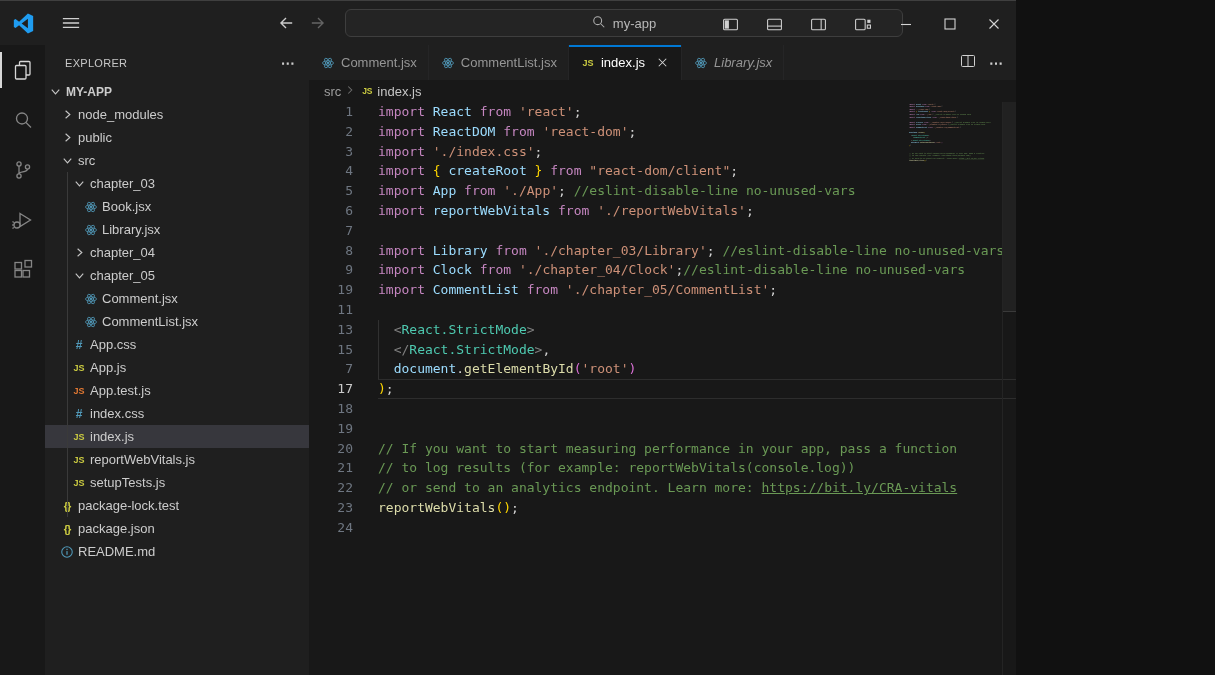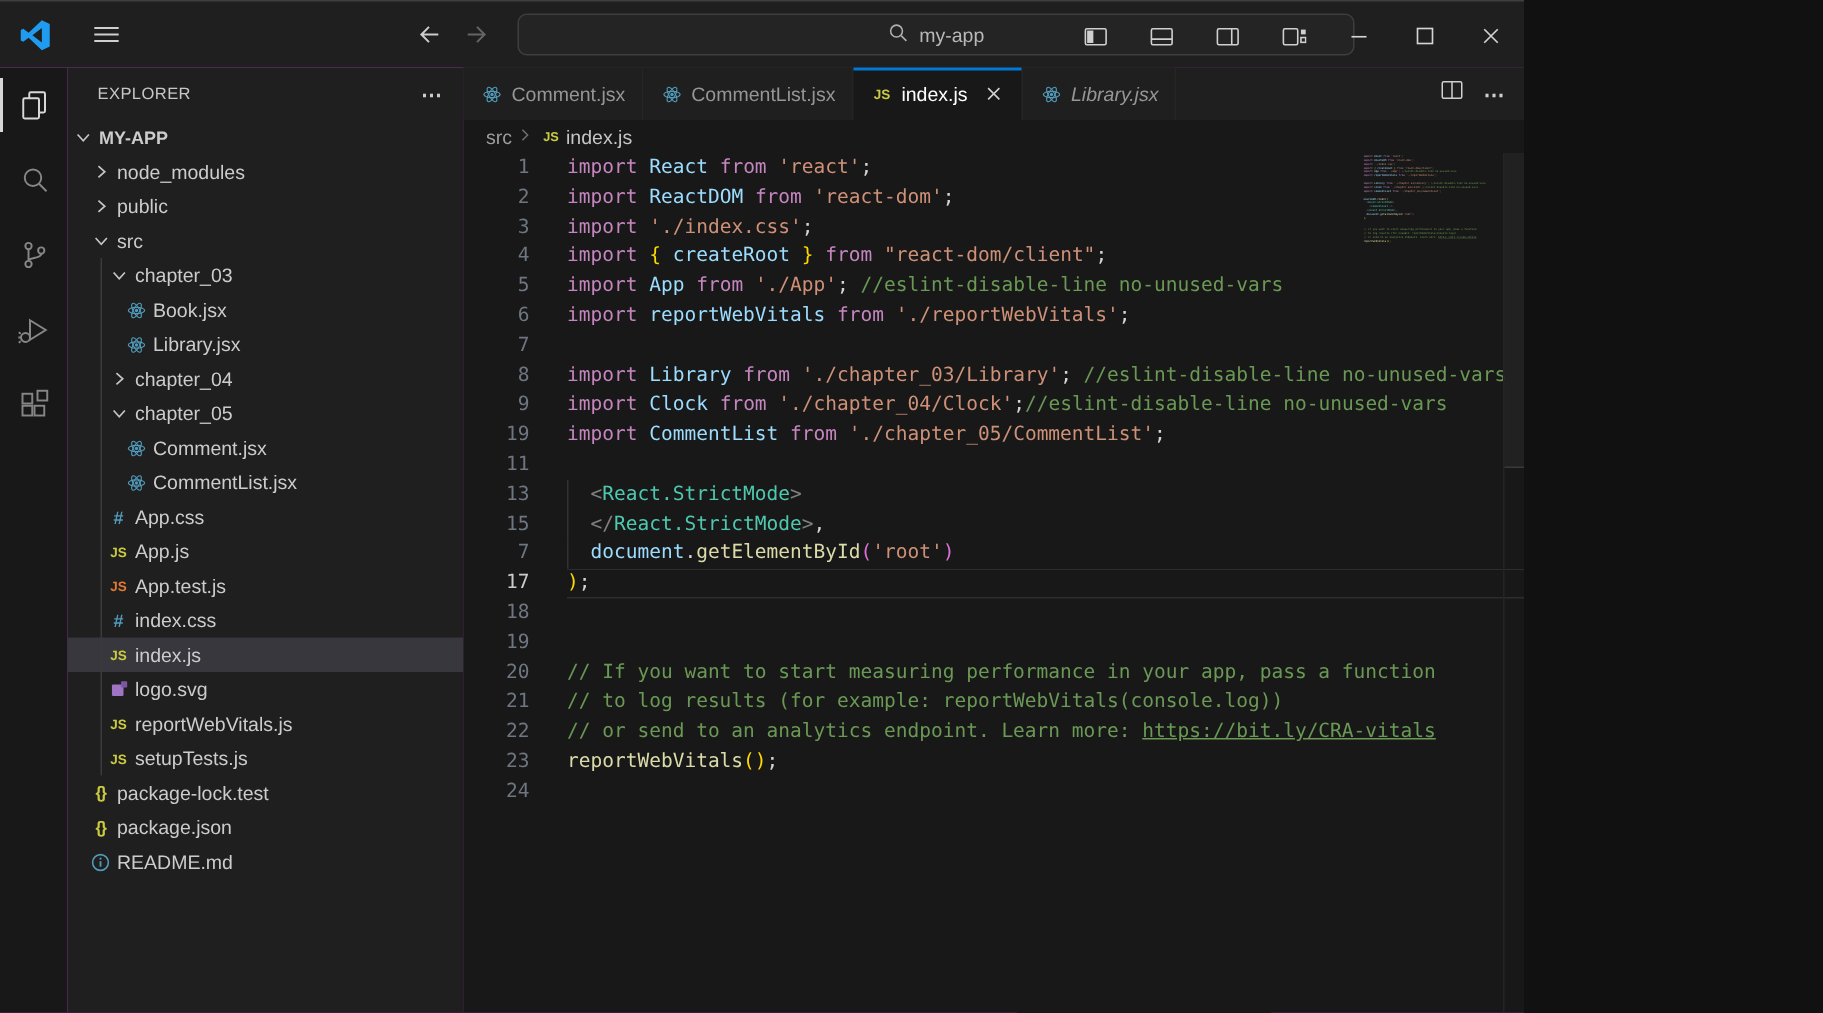--- a/index.html
+++ b/index.html
@@ -325,29 +325,20 @@
           </div>
           <div class="tree-row" style="padding-left:25px">
             <span class="fi fi-css">#</span>
             <span class="tree-label">index.css</span>
           </div>
           <div class="tree-row selected" style="padding-left:25px">
             <span class="fi fi-js">JS</span>
             <span class="tree-label">index.js</span>
           </div>
           <div class="tree-row" style="padding-left:25px">
-            <span class="fi">
-              <svg width="13" height="13" viewBox="0 0 16 16">
-                <rect x="2" y="4" width="9.5" height="9.5" rx="1" fill="#a074c4"></rect>
-                <rect x="9.5" y="1.5" width="5" height="5" rx="0.5" fill="#7e55a3"></rect>
-              </svg>
-            </span>
-            <span class="tree-label">logo.svg</span>
-          </div>
-          <div class="tree-row" style="padding-left:25px">
             <span class="fi fi-js">JS</span>
             <span class="tree-label">reportWebVitals.js</span>
           </div>
           <div class="tree-row" style="padding-left:25px">
             <span class="fi fi-js">JS</span>
             <span class="tree-label">setupTests.js</span>
           </div>
           <div class="tree-row" style="padding-left:13px">
             <span class="fi fi-json">{}</span>
             <span class="tree-label">package-lock.test</span>

